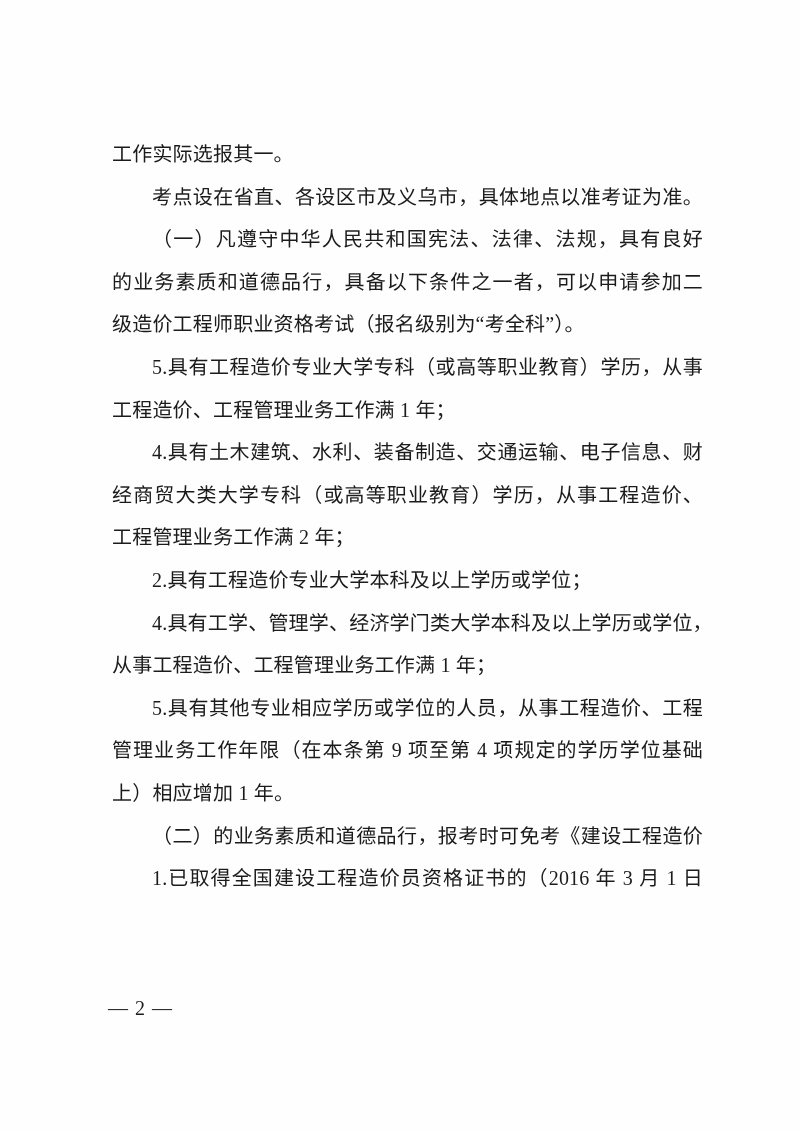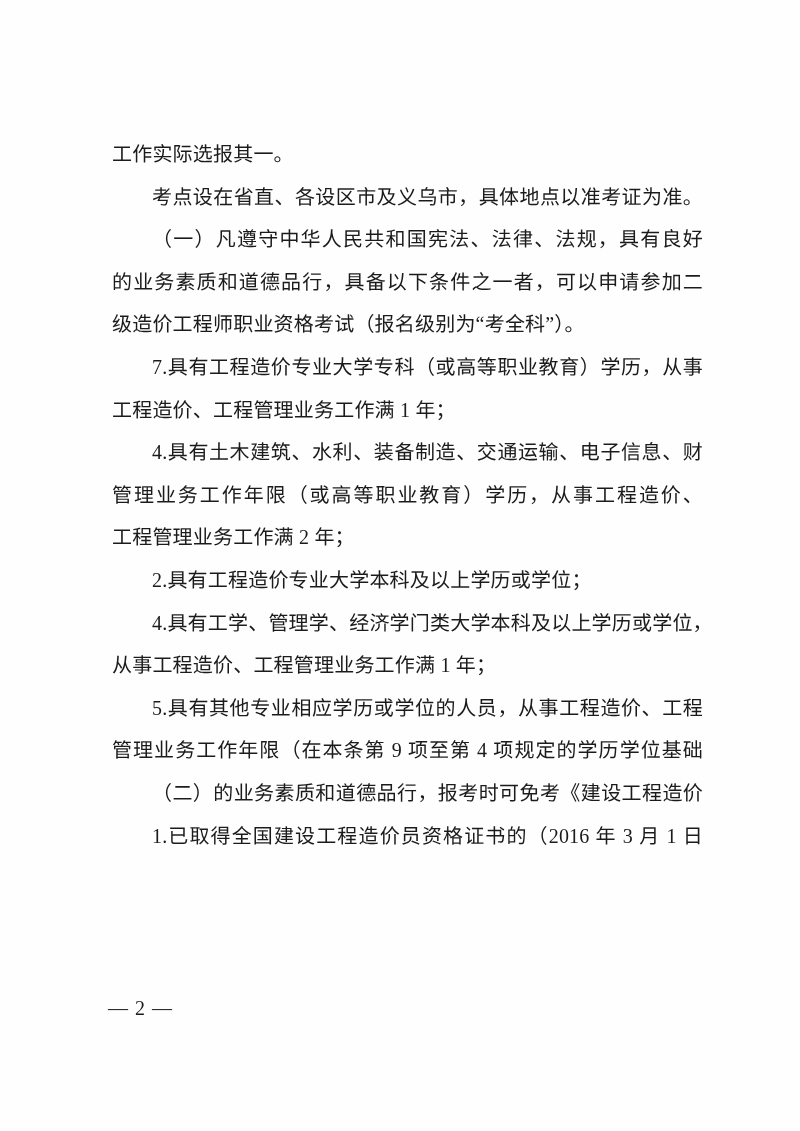--- a/index.html
+++ b/index.html
@@ -60,42 +60,43 @@
     </div>
 
 
     <div class="para">
       <div class="line indent fill">（一）凡遵守中华人民共和国宪法、法律、法规，具有良好</div>
       <div class="line fill">的业务素质和道德品行，具备以下条件之一者，可以申请参加二</div>
       <div class="line">级造价工程师职业资格考试（报名级别为“考全科”）。</div>
     </div>
 
     <div class="para">
-      <div class="line indent fill">7.具有工程造价专业大学专科（或高等职业教育）学历，从事</div>
+      <div class="line indent fill">5.具有工程造价专业大学专科（或高等职业教育）学历，从事</div>
       <div class="line">工程造价、工程管理业务工作满 1 年；</div>
     </div>
 
     <div class="para">
       <div class="line indent fill">4.具有土木建筑、水利、装备制造、交通运输、电子信息、财</div>
-      <div class="line fill">管理业务工作年限（或高等职业教育）学历，从事工程造价、</div>
+      <div class="line fill">经商贸大类大学专科（或高等职业教育）学历，从事工程造价、</div>
       <div class="line">工程管理业务工作满 2 年；</div>
     </div>
 
     <div class="para">
       <div class="line indent">2.具有工程造价专业大学本科及以上学历或学位；</div>
     </div>
 
     <div class="para">
       <div class="line indent fill">4.具有工学、管理学、经济学门类大学本科及以上学历或学位，</div>
       <div class="line">从事工程造价、工程管理业务工作满 1 年；</div>
     </div>
 
     <div class="para">
       <div class="line indent fill">5.具有其他专业相应学历或学位的人员，从事工程造价、工程</div>
       <div class="line fill">管理业务工作年限（在本条第 9 项至第 4 项规定的学历学位基础</div>
+      <div class="line">上）相应增加 1 年。</div>
     </div>
 
     <div class="para">
       <div class="line indent fill">（二）的业务素质和道德品行，报考时可免考《建设工程造价</div>
     </div>
 
     <div class="para">
       <div class="line indent fill">1.已取得全国建设工程造价员资格证书的（2016 年 3 月 1 日</div>
     </div>
 

